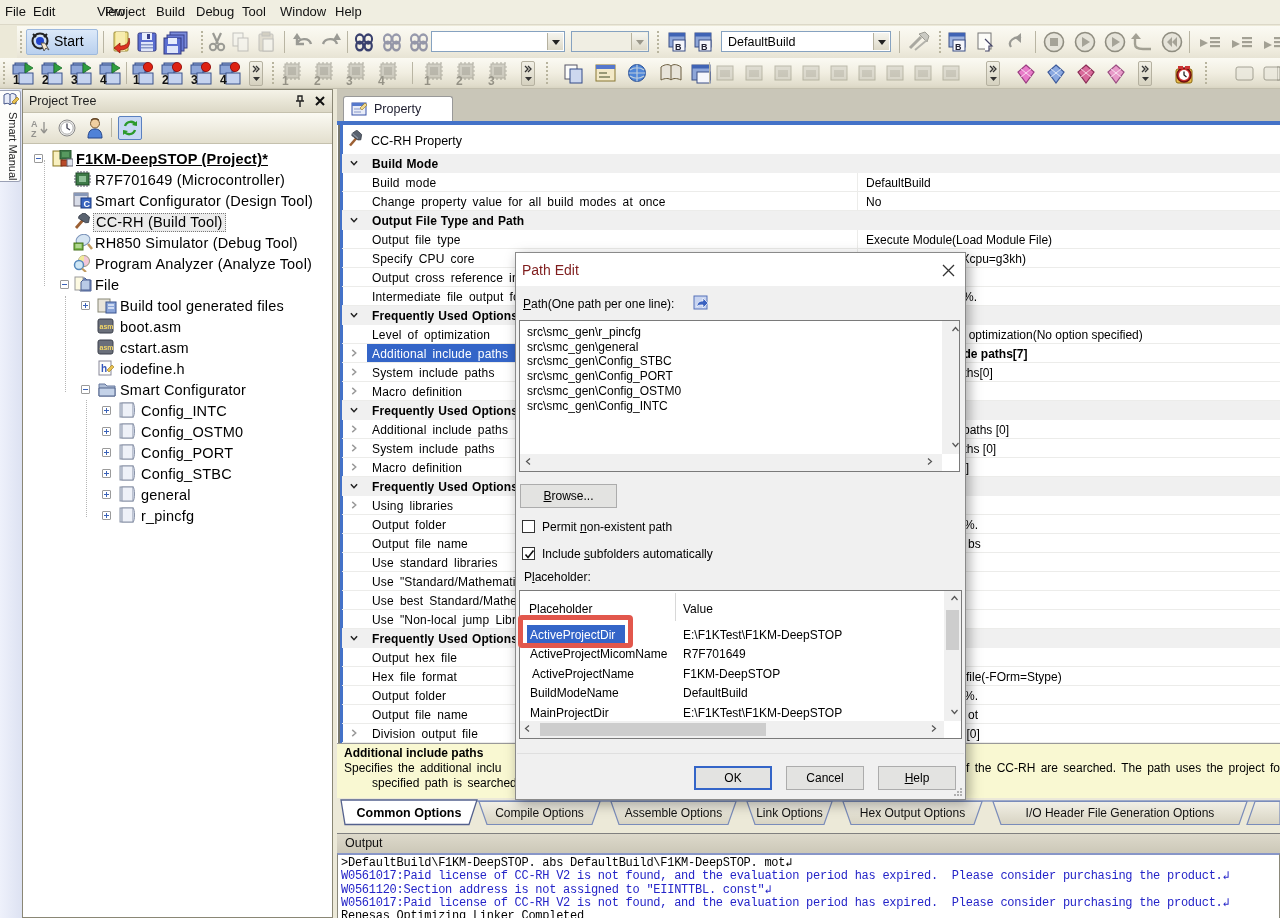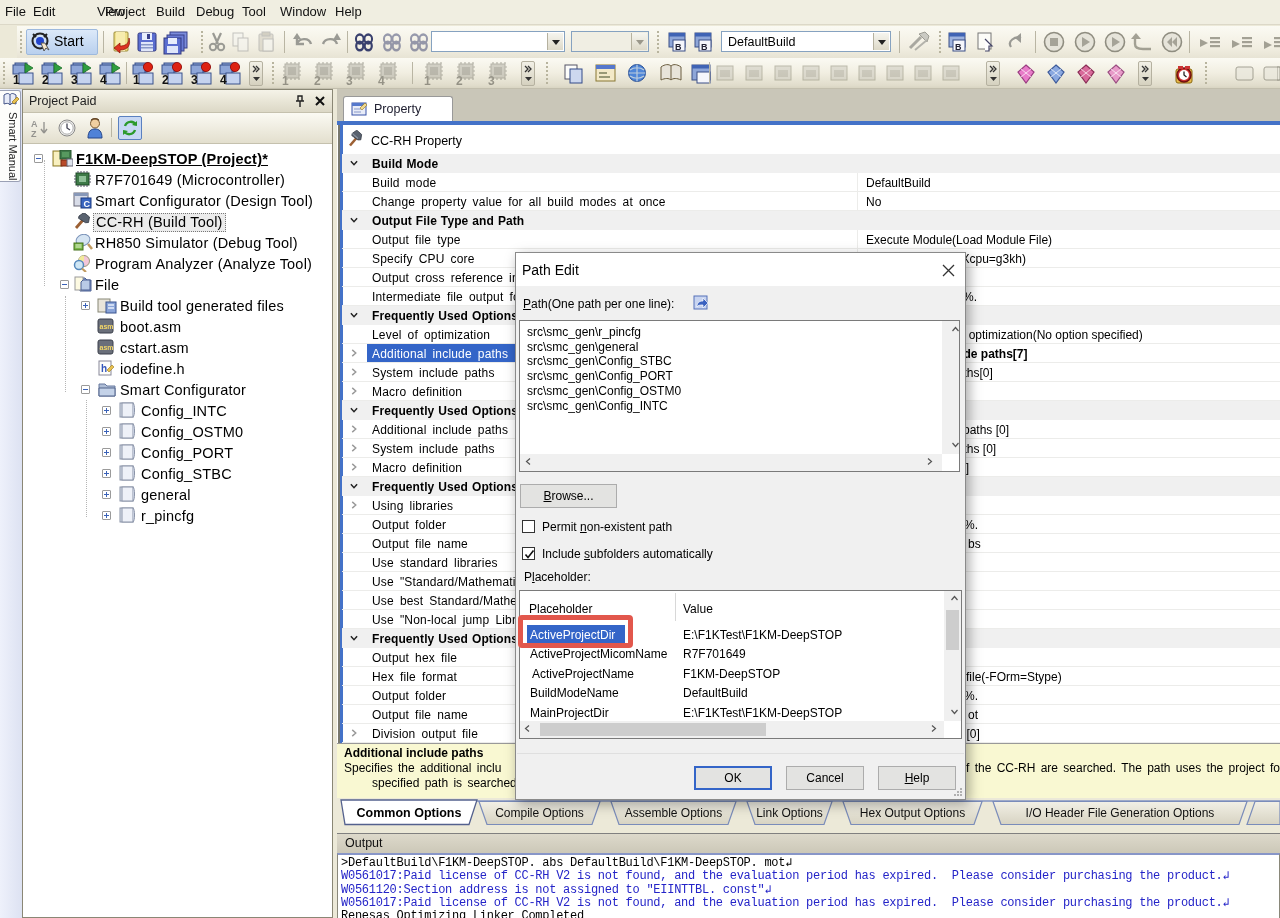--- a/index.html
+++ b/index.html
@@ -425,21 +425,21 @@
 <div class="abs" style="left:0;top:89px;width:22px;height:829px;background:linear-gradient(90deg,#eef1fb,#dde2f2);"></div>
 <div class="abs" style="left:0;top:90px;width:21px;height:92px;background:#fdfdfb;border:1px solid #9aa0b5;border-left:none;border-radius:0 3px 3px 0;"></div>
 <svg class="abs" style="left:2px;top:92px;" width="17" height="17" viewBox="0 0 17 17">
 <path d="M2 3 c3 -2 5 -2 6 0 1 -2 3 -2 6 0 l0 9 c-3 -1 -5 -1 -6 1 -1 -2 -3 -2 -6 -1z" fill="#e8ecf8" stroke="#445588" stroke-width="1"></path>
 <path d="M8 3 v10" stroke="#445588"></path>
 <path d="M10 10 l5 -5 2 2 -5 5z" fill="#e8c050" stroke="#886600" stroke-width="0.6"></path>
 </svg>
 <div class="abs" style="left:3px;top:112px;width:16px;height:66px;font-size:11px;color:#222;writing-mode:vertical-rl;white-space:nowrap;">Smart Manual</div>
 <div class="abs" style="left:22px;top:89px;width:311px;height:829px;background:#fff;border:1px solid #8a8775;">
 <div class="abs" style="left:0;top:0;width:309px;height:23px;background:linear-gradient(180deg,#f5f3e8,#dcd8c6);border-bottom:1px solid #c5c1ae;"></div>
-<span class="abs" style="left:6px;top:4px;font-size:12.5px;color:#222;">Project Paid</span>
+<span class="abs" style="left:6px;top:4px;font-size:12.5px;color:#222;">Project Tree</span>
 <svg class="abs" style="left:271px;top:5px;" width="12" height="13" viewBox="0 0 12 13">
       <path d="M4 1 h4 v5 h-4z M2 6 h8 M6 6 v6" stroke="#222" stroke-width="1.4" fill="none"></path>
     </svg>
 <svg class="abs" style="left:291px;top:5px;" width="12" height="12" viewBox="0 0 12 12">
       <path d="M2 2 L10 10 M10 2 L2 10" stroke="#111" stroke-width="2"></path>
     </svg>
 <div class="abs" style="left:0;top:23px;width:309px;height:31px;background:linear-gradient(180deg,#fbfaf3,#e3dfce);border-bottom:1px solid #c5c1ae;"></div>
 <svg class="abs" style="left:7px;top:28px;" width="20" height="21" viewBox="0 0 20 21" opacity="0.65">
 <text x="1" y="9" font-size="9" font-weight="bold" fill="#666" font-family="Liberation Sans">A</text>
 <text x="1" y="19" font-size="9" font-weight="bold" fill="#666" font-family="Liberation Sans">Z</text>
@@ -822,21 +822,21 @@
 <span class="abs" style="left:345px;top:836px;font-size:12.5px;color:#111;">Output</span>
 <div class="abs" style="left:337px;top:853px;width:943px;height:65px;background:#fff;border:1px solid #8a887a;border-top:2px solid #8896c8;border-bottom:none;overflow:hidden;">
 <div class="mono abs" style="left:3px;top:-0.5px;color:#000;">&gt;DefaultBuild\F1KM-DeepSTOP. abs DefaultBuild\F1KM-DeepSTOP. mot↲</div>
 <div class="mono abs" style="left:3px;top:13.0px;color:#2424c8;">W0561017:Paid license of CC-RH V2 is not found, and the evaluation period has expired.  Please consider purchasing the product.↲</div>
 <div class="mono abs" style="left:3px;top:26.5px;color:#2424c8;">W0561120:Section address is not assigned to "EIINTTBL. const"↲</div>
 <div class="mono abs" style="left:3px;top:40.0px;color:#2424c8;">W0561017:Paid license of CC-RH V2 is not found, and the evaluation period has expired.  Please consider purchasing the product.↲</div>
 <div class="mono abs" style="left:3px;top:53.5px;color:#000;">Renesas Optimizing Linker Completed</div>
 </div>
 <div class="abs" style="left:515px;top:252px;width:451px;height:548px;background:#f0f0f0;border:1px solid #8a8a8a;box-shadow:3px 4px 12px rgba(0,0,0,0.35);">
 <div class="abs" style="left:0;top:0;width:449px;height:33px;background:#fff;"></div>
-<span class="abs" style="left:6px;top:9px;font-size:14px;color:#000000;">Path Edit</span>
+<span class="abs" style="left:6px;top:9px;font-size:14px;color:#7f1d1d;">Path Edit</span>
 <svg class="abs" style="left:426px;top:11px;" width="13" height="13" viewBox="0 0 13 13">
       <path d="M1 1 L12 12 M12 1 L1 12" stroke="#333" stroke-width="1.3"></path>
     </svg>
 <span class="abs dlgtxt" style="left:7px;top:44px;"><u>P</u>ath(One path per one line):</span>
 <svg class="abs" style="left:177px;top:42px;" width="17" height="17" viewBox="0 0 17 17">
 <rect x="1" y="1" width="13" height="13" fill="#c8d4f0" stroke="#5570b8"></rect>
 <path d="M4 12 c0 -4 2 -6 6 -6 l0 -3 5 5 -5 5 0 -3 c-3 0 -5 0 -6 2z" fill="#3a62c0" stroke="#fff" stroke-width="0.7"></path>
 </svg>
 <div class="abs" style="left:3px;top:67px;width:441px;height:152px;background:#fff;border:1px solid #7a7a7a;">
 <div class="abs dlgtxt" style="left:7px;top:4.0px;">src\smc_gen\r_pincfg</div>

